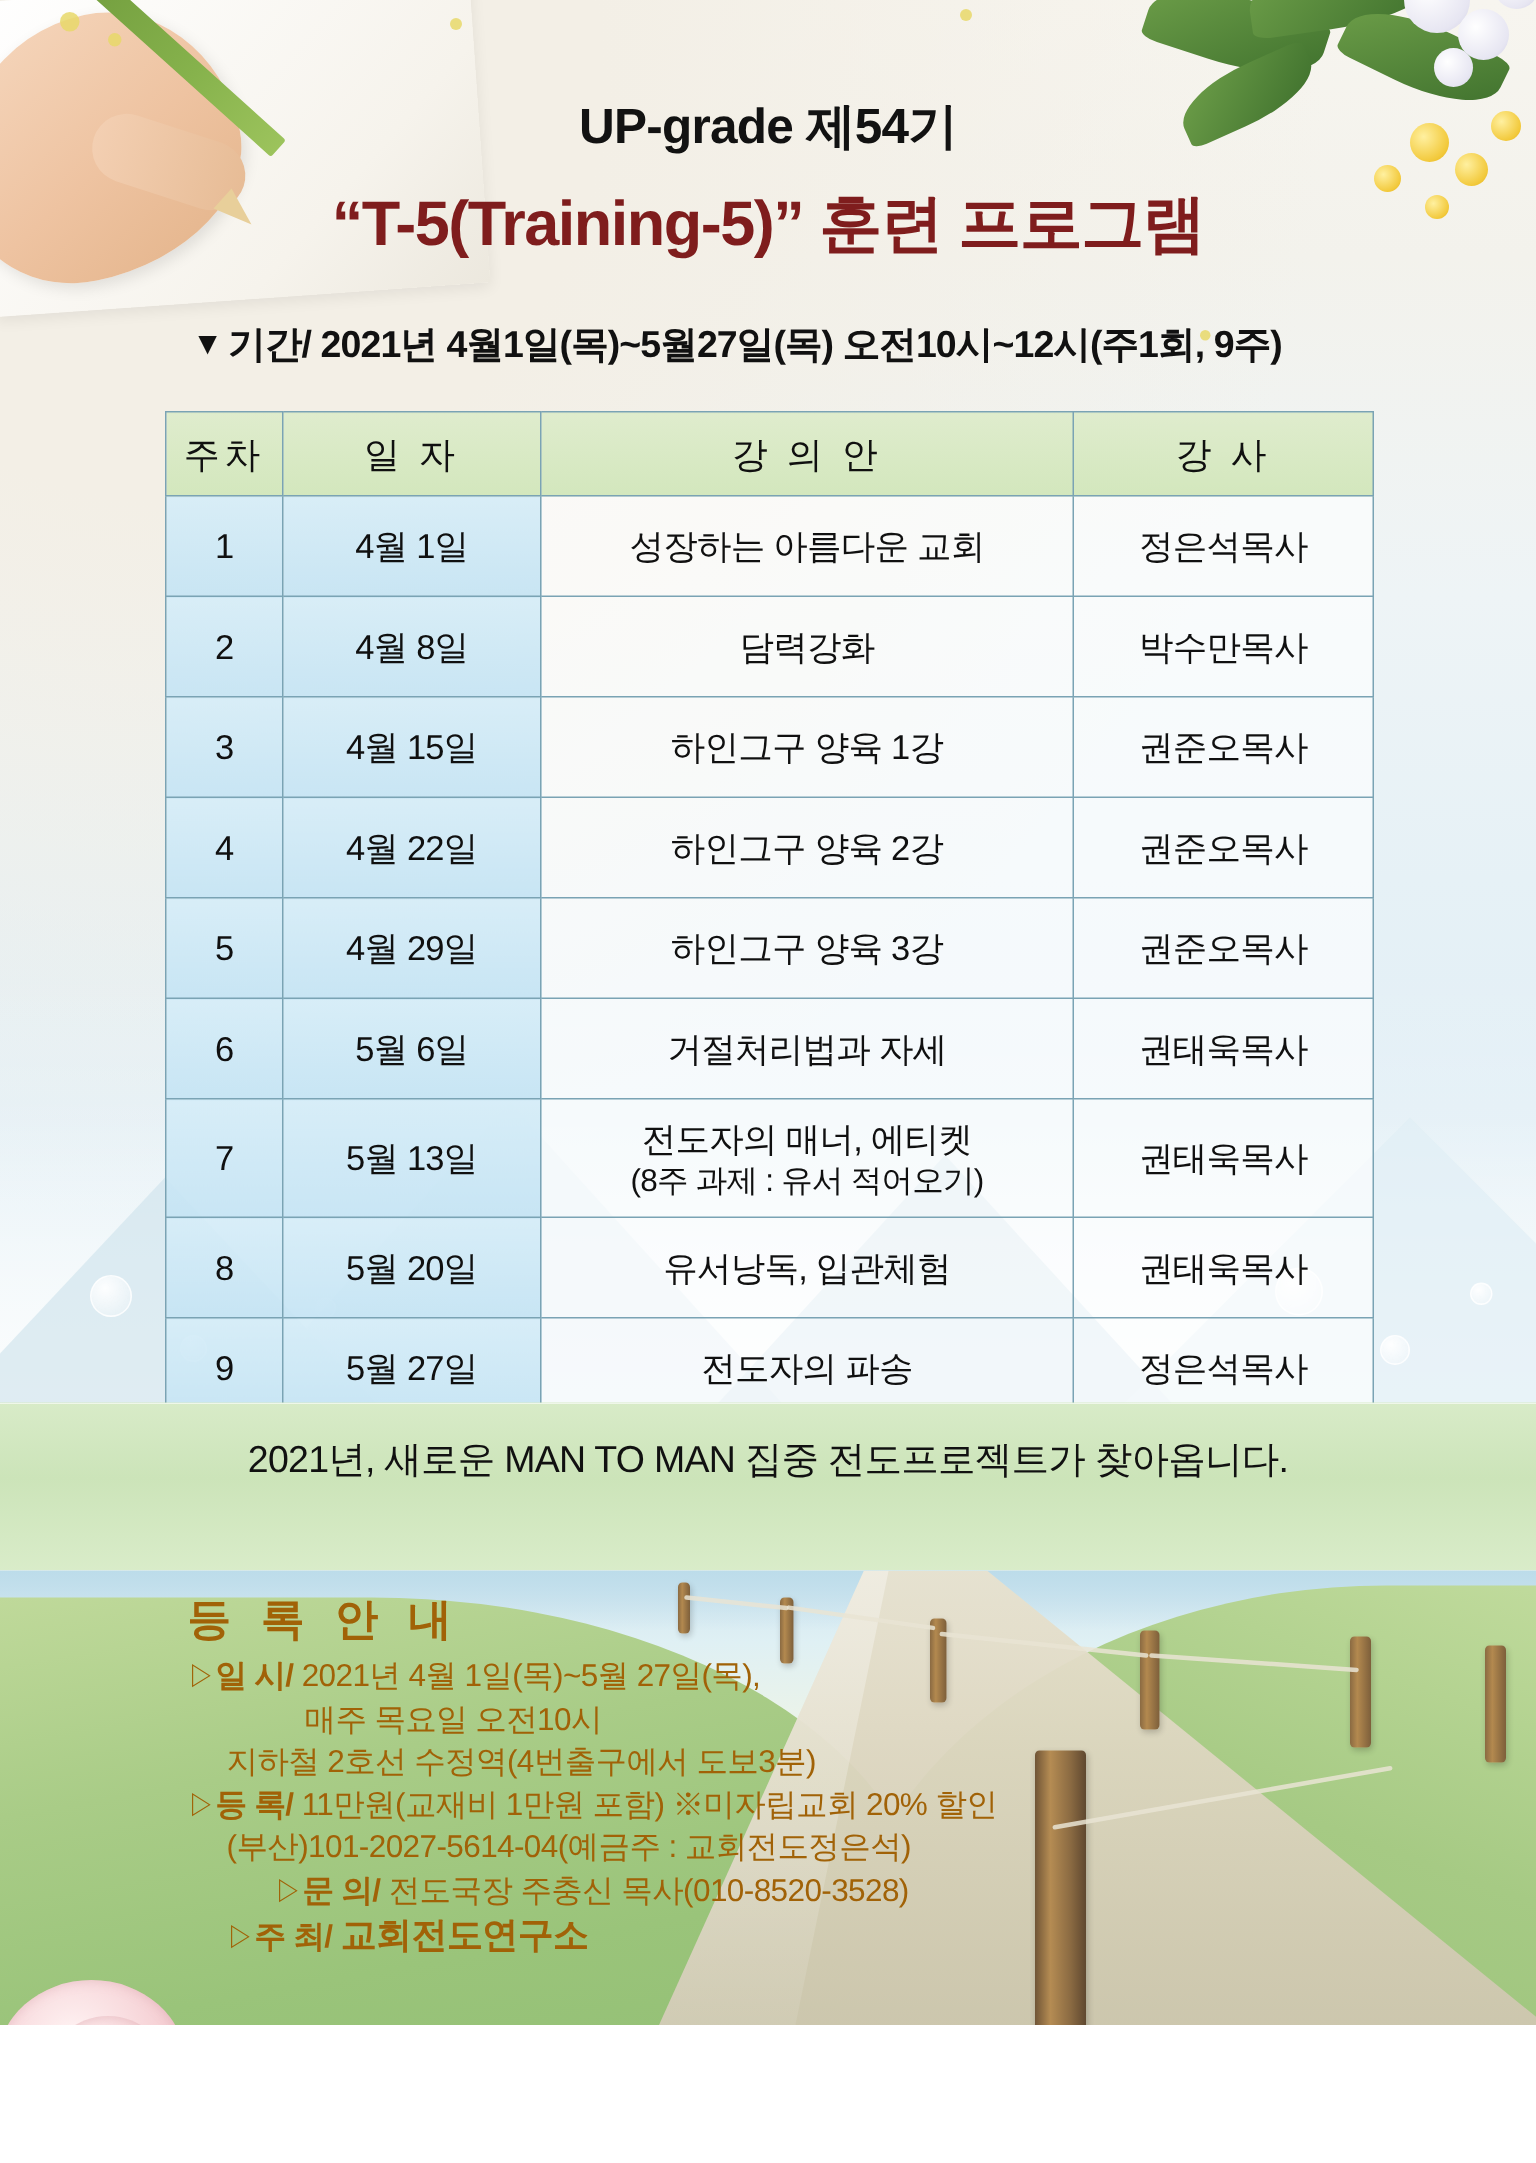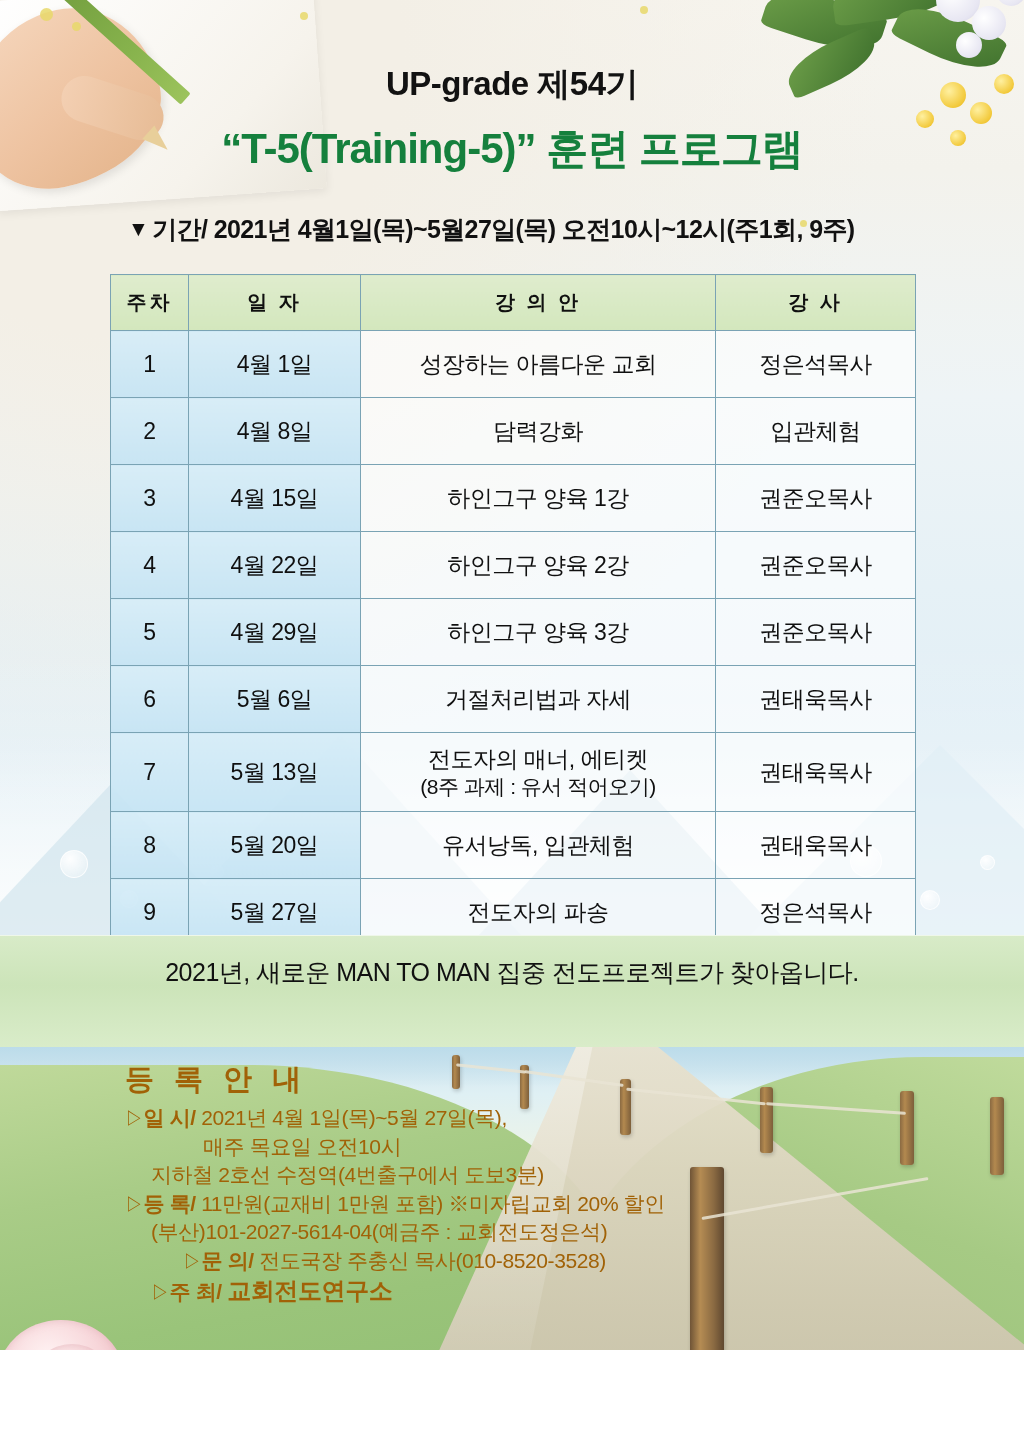--- a/index.html
+++ b/index.html
@@ -133,21 +133,21 @@
   .title-1 {
     font-size: 33px;
     font-weight: bold;
     color: #121212;
     letter-spacing: -0.5px;
   }
   .title-2 {
     margin-top: 14px;
     font-size: 42px;
     font-weight: bold;
-    color: #15803d;
+    color: #7f1d1d;
     letter-spacing: -1px;
   }
   .period {
     position: absolute;
     left: 128px; top: 213px;
     font-size: 25px;
     font-weight: bold;
     color: #111;
     letter-spacing: -0.6px;
   }
@@ -172,22 +172,22 @@
   table.schedule th, table.schedule td {
     border: 1px solid #7aa3b4;
     text-align: center;
     color: #101010;
     font-size: 23px;
     letter-spacing: -0.5px;
   }
   table.schedule th {
     background: linear-gradient(180deg, #dfeccd 0%, #d3e7bd 100%);
     height: 53px;
-    font-weight: bold;
-    font-size: 20px;
+    font-weight: normal;
+    font-size: 24px;
     letter-spacing: 3px;
   }
   table.schedule td {
     height: 64px;
     background: linear-gradient(180deg, rgba(214,237,248,0.92) 0%, rgba(197,228,244,0.92) 100%);
   }
   table.schedule td.lecture, table.schedule td.teacher {
     background: rgba(255,255,255,0.62);
   }
   table.schedule tr.tall td { height: 76px; }
@@ -398,21 +398,21 @@
         <tr>
           <td>1</td>
           <td>4월 1일</td>
           <td class="lecture">성장하는 아름다운 교회</td>
           <td class="teacher">정은석목사</td>
         </tr>
         <tr>
           <td>2</td>
           <td>4월 8일</td>
           <td class="lecture">담력강화</td>
-          <td class="teacher">입관체험</td>
+          <td class="teacher">박수만목사</td>
         </tr>
         <tr>
           <td>3</td>
           <td>4월 15일</td>
           <td class="lecture">하인그구 양육 1강</td>
           <td class="teacher">권준오목사</td>
         </tr>
         <tr>
           <td>4</td>
           <td>4월 22일</td>

